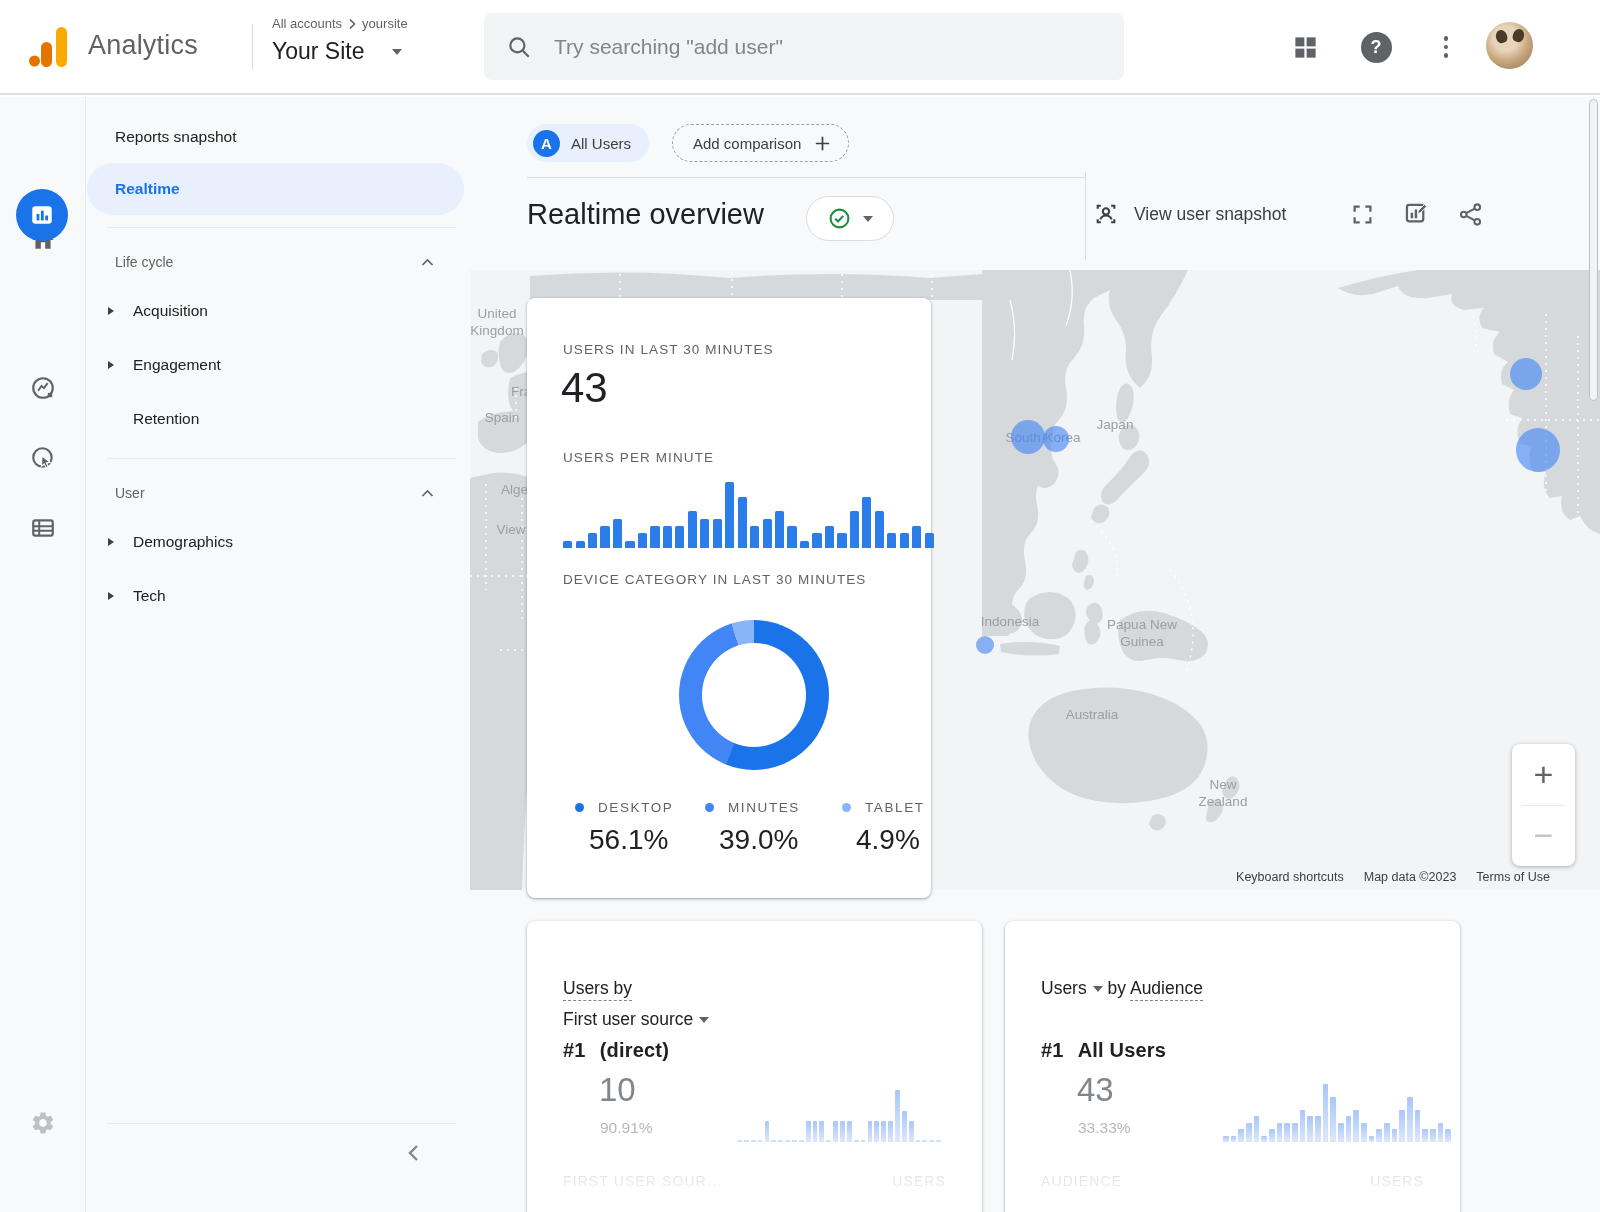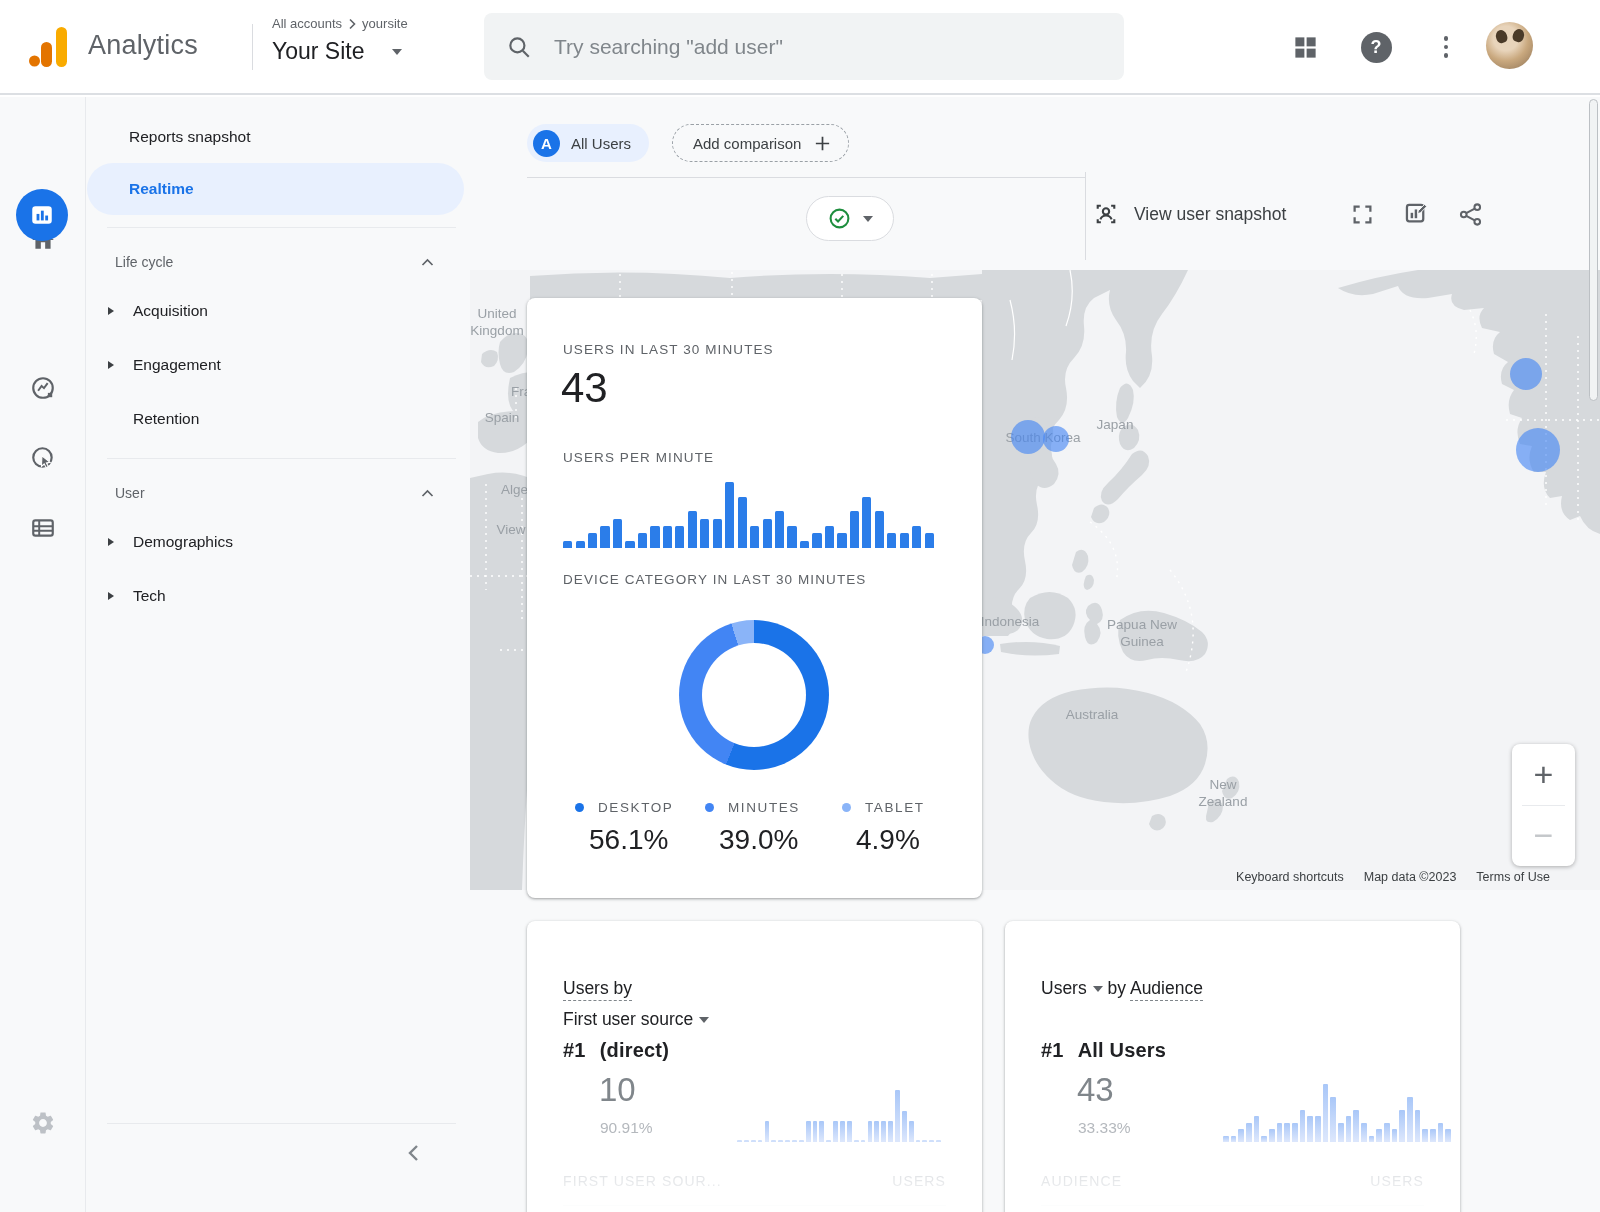--- a/index.html
+++ b/index.html
@@ -24,21 +24,21 @@
   .avatar::after{content:"";position:absolute;right:9px;top:7px;width:11px;height:13px;background:#4a3a28;border-radius:50% 50% 40% 40%;transform:rotate(18deg);}
 
   
   .workspace{position:absolute;left:0;top:97px;width:1600px;height:1115px;background:#f8f9fa;}
   .rail{position:absolute;left:0;top:97px;width:86px;height:1115px;background:#f8f9fa;border-right:1px solid #e8eaed;z-index:20;}
   .rail-ic{position:absolute;left:30px;width:26px;height:26px;}
   .rail-active{position:absolute;left:16px;top:286px;width:52px;height:52px;border-radius:50%;background:#1a73e8;display:flex;align-items:center;justify-content:center;}
 
   
   .drawer{position:absolute;left:87px;top:97px;width:383px;height:1115px;z-index:15;}
-  .nav-link{position:relative;height:52px;display:flex;align-items:center;padding-left:42px;font-size:15.5px;color:#202124;cursor:pointer;}
+  .nav-link{position:relative;height:52px;display:flex;align-items:center;padding-left:28px;font-size:15.5px;color:#202124;cursor:pointer;}
   .nav-link.active{background:#e8f0fe;border-radius:28px;color:#1a73e8;font-weight:bold;margin-right:6px;}
   .nav-div{height:1px;background:#e8eaed;margin:12px 14px 12px 20px;}
   .nav-section{height:44px;display:flex;align-items:center;padding:0 36px 0 28px;font-size:14px;color:#5f6368;justify-content:space-between;cursor:pointer;}
   .nav-item{height:54px;display:flex;align-items:center;padding-left:21px;font-size:15.5px;color:#202124;cursor:pointer;}
   .tri{width:0;height:0;border-left:6px solid #3c4043;border-top:4.5px solid transparent;border-bottom:4.5px solid transparent;margin-right:19px;}
   .tri-spacer{width:6px;margin-right:19px;}
   .drawer-foot-div{position:absolute;left:20px;right:14px;top:1026px;height:1px;background:#e8eaed;}
   .collapse-btn{position:absolute;right:42px;top:1042px;width:28px;height:28px;cursor:pointer;}
 
   
@@ -60,21 +60,21 @@
   .mlabel{position:absolute;transform:translate(-50%,-50%);white-space:pre-line;text-align:center;font-size:13.5px;color:#9aa0a6;line-height:1.28;}
   .mdot{position:absolute;border-radius:50%;background:rgba(66,133,244,.62);}
   .map-attr{position:absolute;right:50px;bottom:6px;display:flex;gap:20px;font-size:12.5px;color:#3c4043;}
   .zoomctl{position:absolute;left:1042px;top:474px;width:63px;height:122px;background:#fff;border-radius:8px;box-shadow:0 1px 4px rgba(0,0,0,.3);display:flex;flex-direction:column;}
   .zoomctl .zi{flex:1;display:flex;align-items:center;justify-content:center;font-size:34px;color:#5f6368;cursor:pointer;}
   .zoomctl .zdiv{height:1px;background:#e8eaed;margin:0 10px;}
   .zoomctl .zo{flex:1;display:flex;align-items:center;justify-content:center;font-size:34px;color:#c4c7ca;cursor:pointer;}
 
   
   .card{position:absolute;background:#fff;border-radius:8px;box-shadow:0 1px 2px rgba(60,64,67,.3),0 1px 3px 1px rgba(60,64,67,.15);}
-  .overview-card{left:527px;top:298px;width:455px;height:600px;}
+  .overview-card{left:527px;top:298px;width:404px;height:600px;}
   .ov-label{position:absolute;left:36px;font-size:13.5px;letter-spacing:1.1px;color:#5f6368;}
   .ov-value{position:absolute;left:34px;top:66px;font-size:42px;color:#202124;}
   .barwrap{position:absolute;left:36px;top:182px;width:374px;height:68px;}
   .barwrap .bar{position:absolute;bottom:0;background:#2b7de9;border-radius:1.5px 1.5px 0 0;}
   .donut{position:absolute;left:152px;top:322px;width:150px;height:150px;border-radius:50%;}
   .donut::after{content:"";position:absolute;left:23px;top:23px;width:104px;height:104px;border-radius:50%;background:#fff;}
   .legend{position:absolute;left:0;top:502px;width:455px;height:80px;}
   .legend-col{position:absolute;top:0;}
   .lrow{display:flex;align-items:center;gap:14px;}
   .ldot{width:9px;height:9px;border-radius:50%;}
@@ -237,20 +237,21 @@
     <span class="chip-all-label">All Users</span>
   </div>
   <div class="chip-add">
     <span>Add comparison</span>
     <svg width="19" height="19" viewBox="0 0 20 20">
         <path d="M10 3v14M3 10h14" stroke="#3c4043" stroke-width="1.8"></path>
       </svg>
   </div>
   <div class="hdiv"></div>
   <div class="vdiv"></div>
+  <div class="page-title">Realtime overview</div>
   <div class="status-pill">
     <svg width="23" height="23" viewBox="0 0 22 22">
         <circle cx="11" cy="11" r="8.5" fill="none" stroke="#1e8e3e" stroke-width="2"></circle>
         <path d="M7 11.3l2.6 2.6 5-5.4" fill="none" stroke="#1e8e3e" stroke-width="2"></path>
       </svg>
     <span class="caret"></span>
   </div>
   <div class="snap-btn">
     <svg width="28" height="28" viewBox="0 0 24 24">
       <path fill="#3c4043" d="M4 4h3.6v1.8H5.8v1.8H4zM16.4 4H20v3.6h-1.8V5.8h-1.8zM4 16.4h1.8v1.8h1.8V20H4zM18.2 16.4H20V20h-3.6v-1.8h1.8z"></path>

